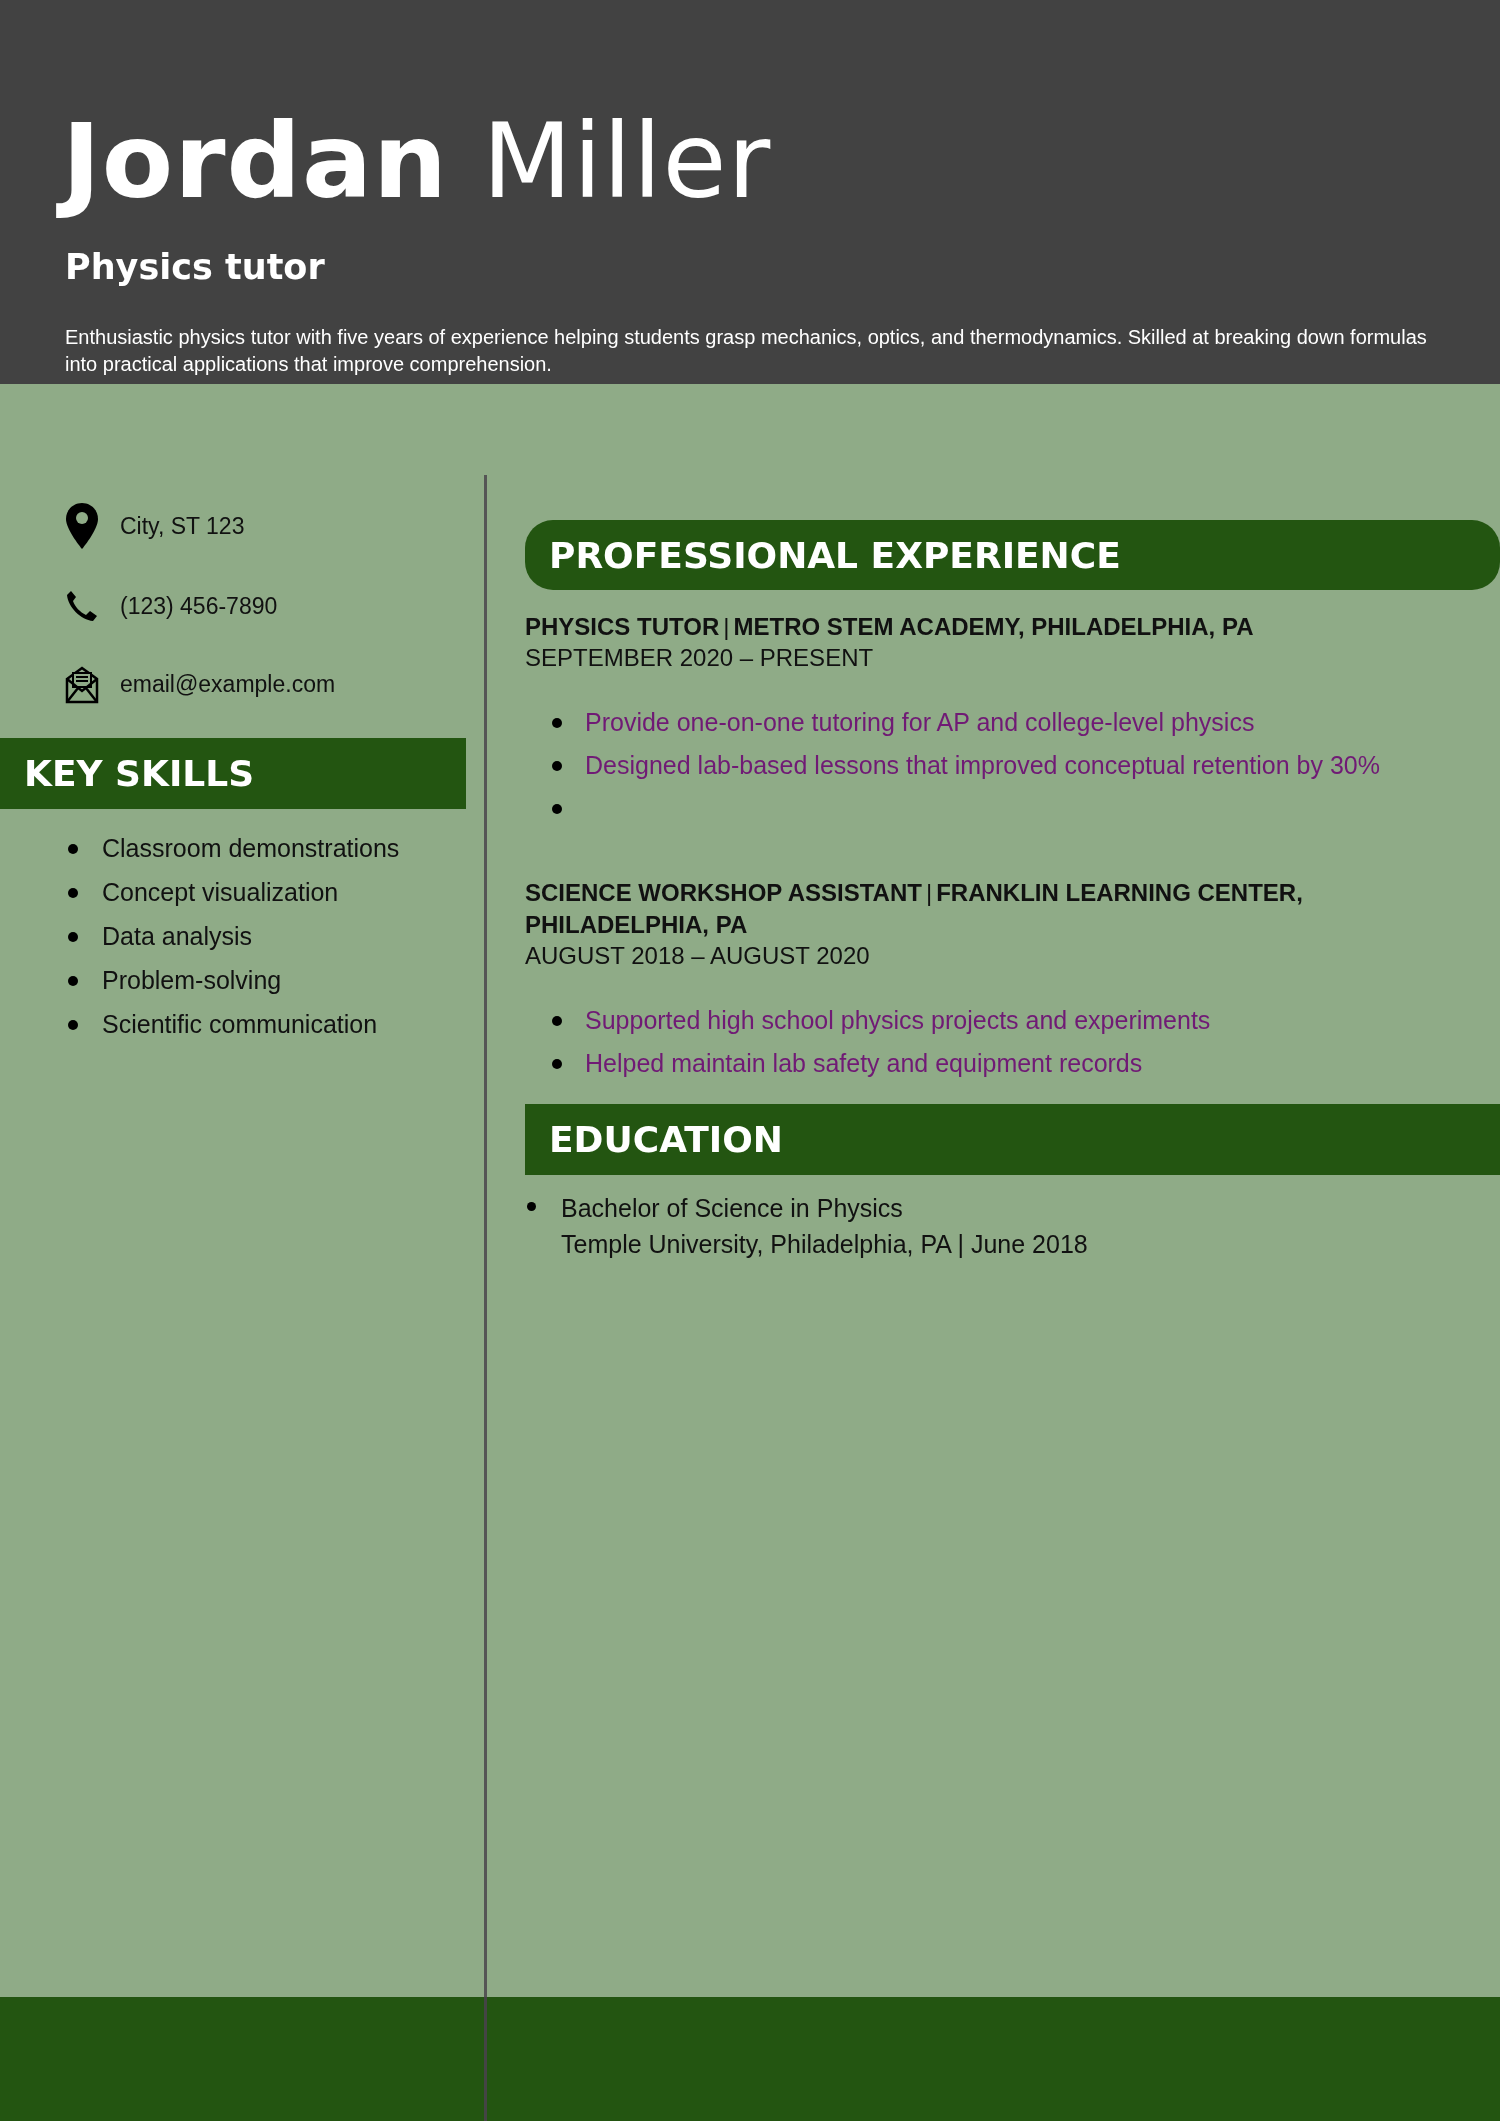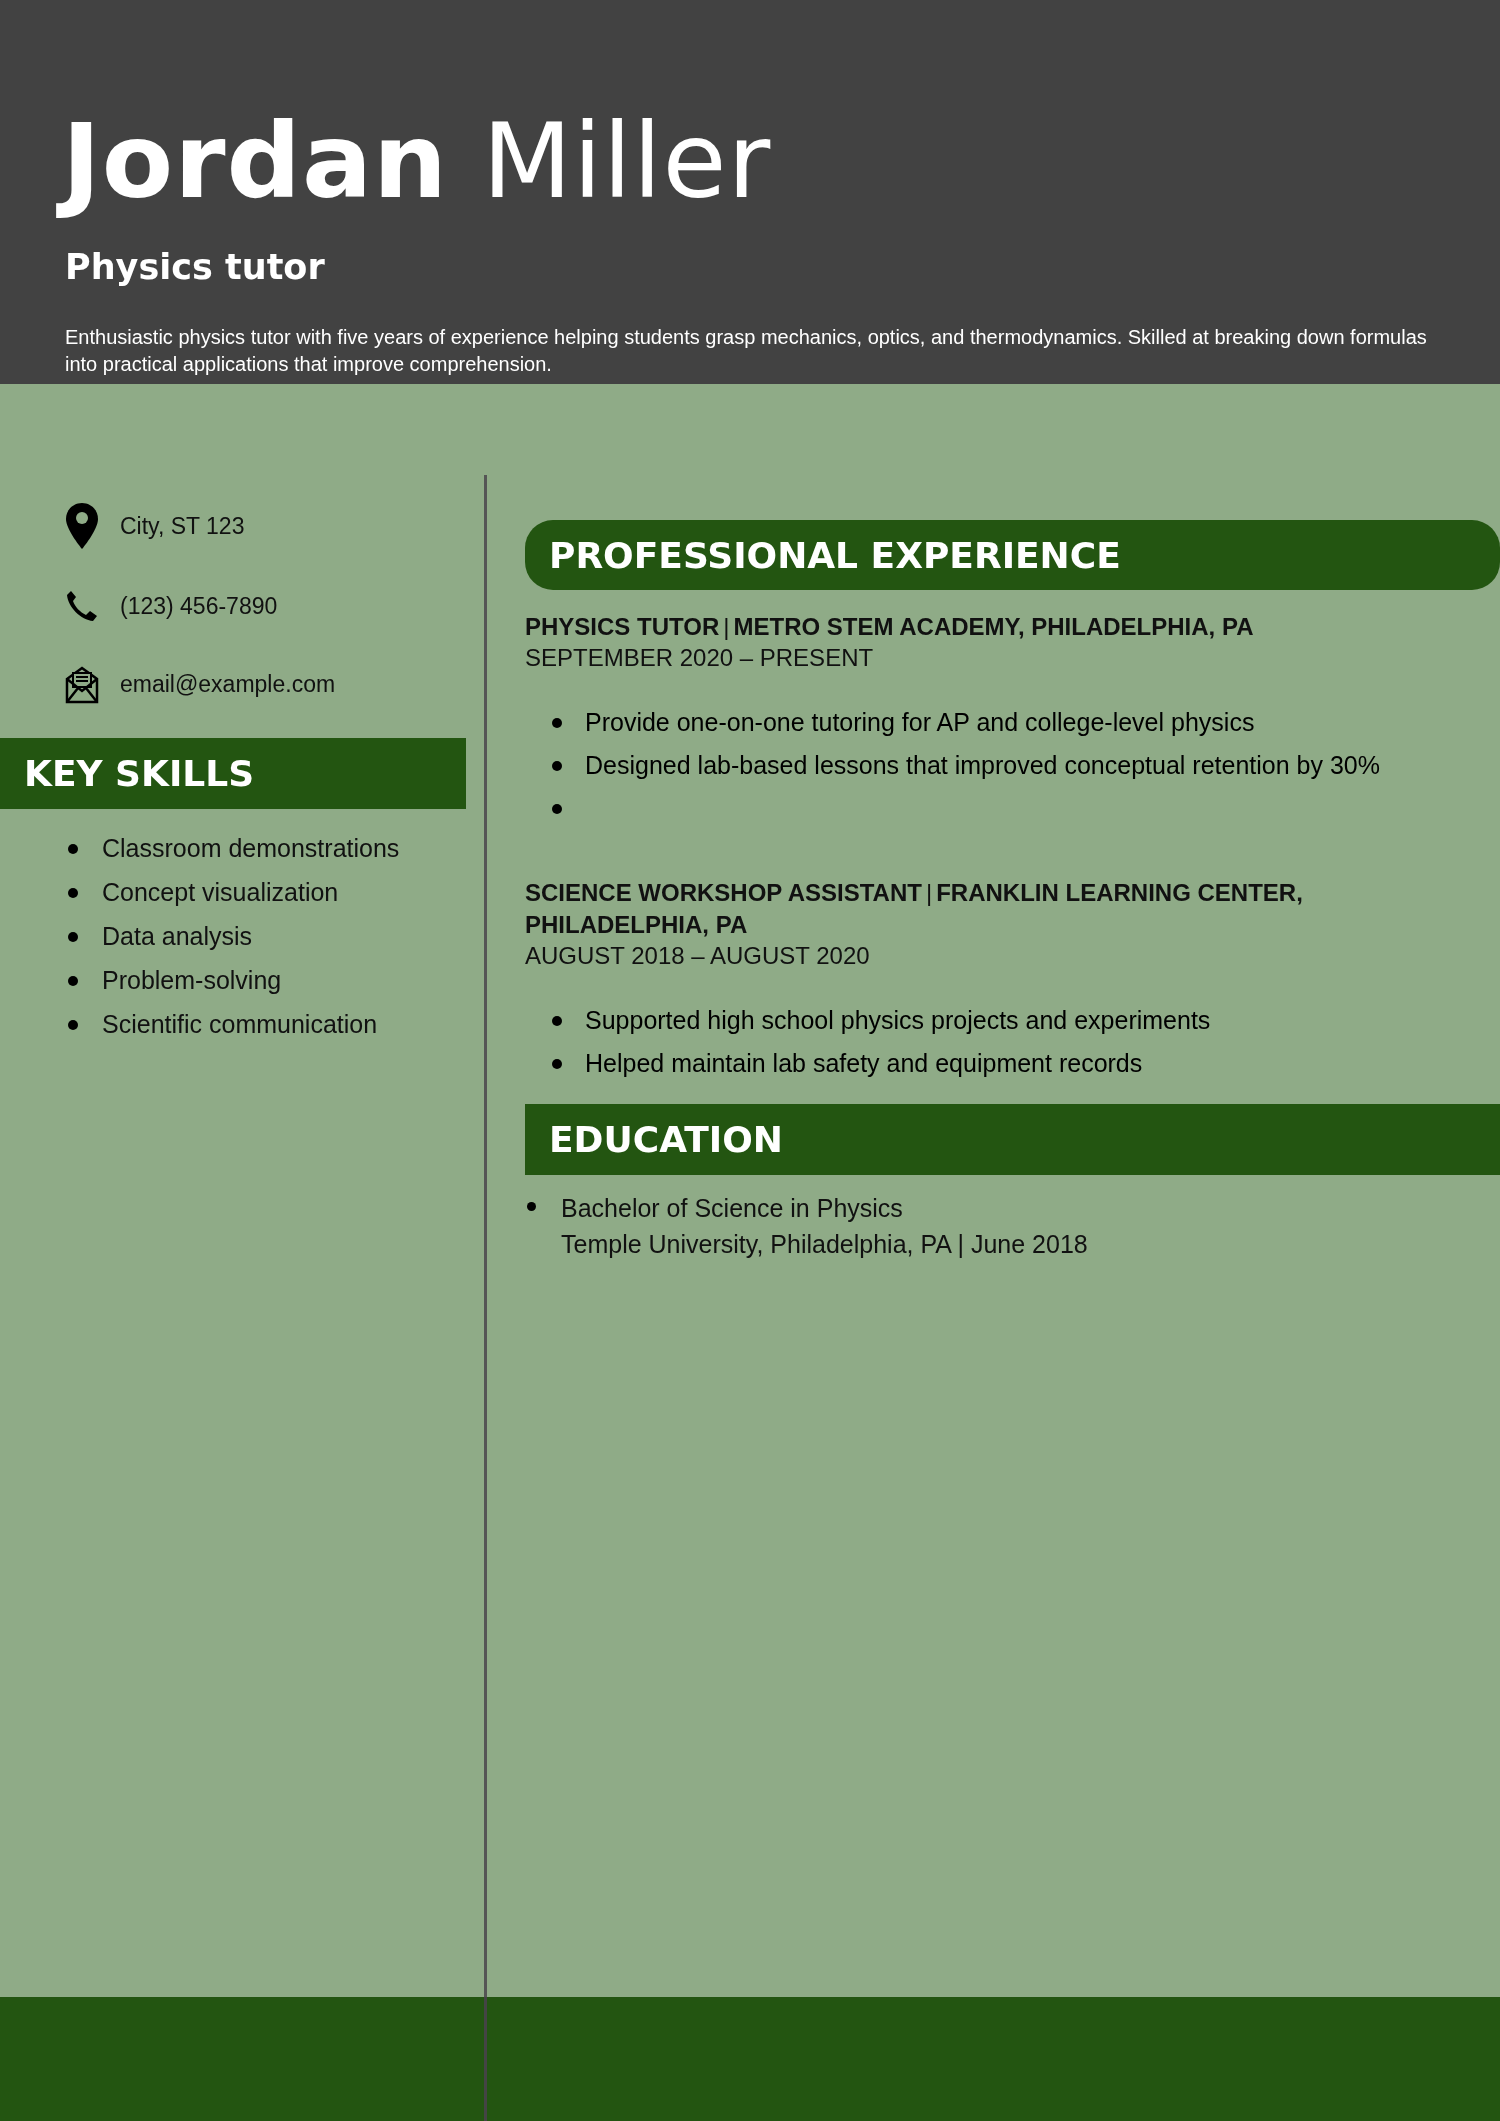--- a/index.html
+++ b/index.html
@@ -63,21 +63,21 @@
       position: relative; font-size: 25px; line-height: 44px; padding-left: 38px; color: #111;
     }
     .bullet-dot {
       position: absolute; left: 4px; top: 18px; width: 10px; height: 10px; border-radius: 50%; background: #000;
     }
     .job { position: absolute; left: 525px; width: 920px; }
     .job-heading { font-weight: bold; font-size: 24px; line-height: 32px; color: #111; }
     .job-heading .sep { font-weight: normal; margin: 0 4px; }
     .job-dates { font-size: 24px; line-height: 30px; color: #111; }
     .job-bullets { list-style: none; margin-top: 28px; }
-    .job-bullets li { position: relative; padding-left: 60px; font-size: 25px; line-height: 43px; color: #000000; }
+    .job-bullets li { position: relative; padding-left: 60px; font-size: 25px; line-height: 43px; color: #701a75; }
     .job-bullets li .bullet-dot { left: 27px; top: 17px; }
     .edu {
       position: absolute; left: 525px; top: 1190px; width: 920px;
     }
     .edu-item { position: relative; padding-left: 36px; font-size: 25px; line-height: 36px; color: #111; }
     .edu-item .bullet-dot { left: 2px; top: 12px; width: 9px; height: 9px; }
   </style>
 </head>
 <body>
 

